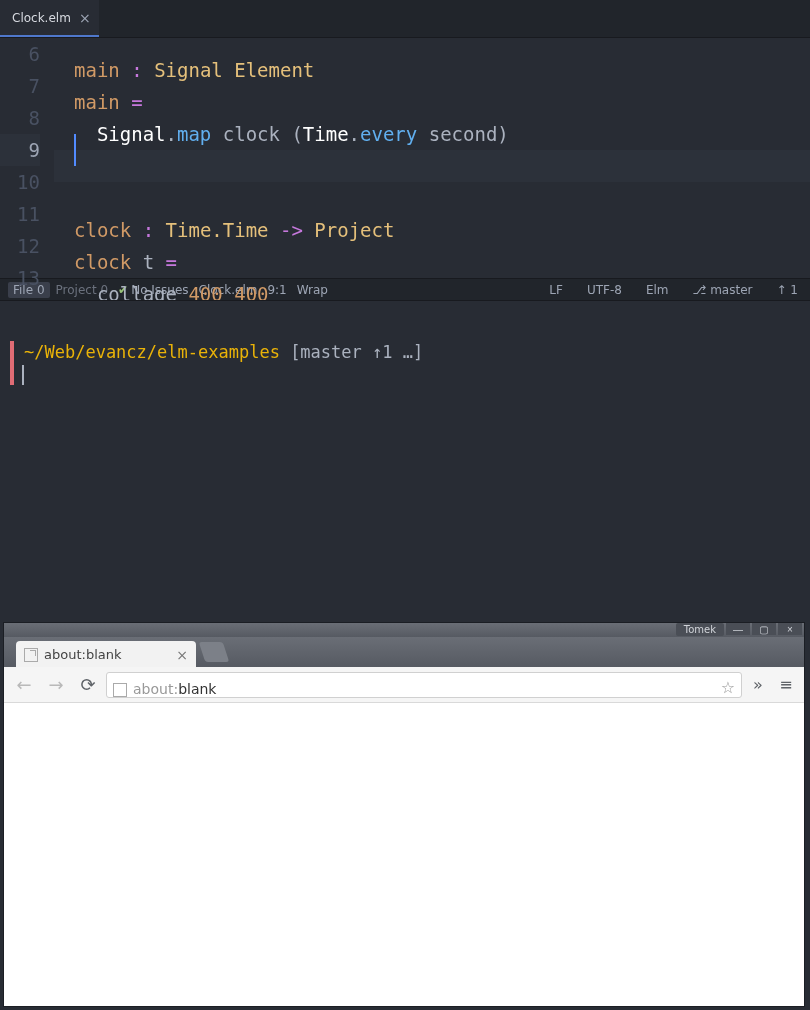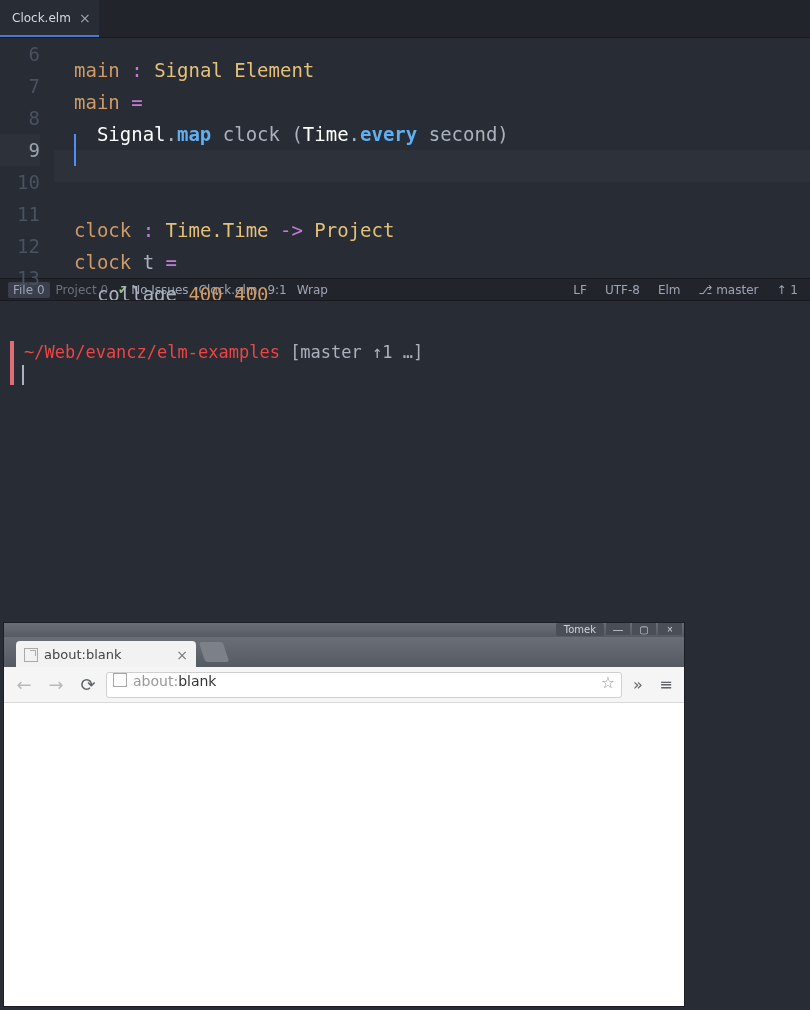--- a/index.html
+++ b/index.html
@@ -70,72 +70,72 @@
   left: 74px;
   top: 96px;
   width: 2px;
   height: 32px;
   background: #528bff;
 }
 .tok-name { color: #d19a66; }
 .tok-op   { color: #c678dd; }
 .tok-type { color: #e5c07b; }
 .tok-mod  { color: #ffffff; }
-.tok-fn   { color: #61afef; font-weight: bold; }
+.tok-fn   { color: #61afef; }
 .tok-num  { color: #d19a66; }
 .tok-plain{ color: #abb2bf; }
 .tok-pun  { color: #abb2bf; }
 
 
 .statusbar {
   height: 22px;
   background: #21252b;
   display: flex;
   align-items: center;
   font-size: 12px;
   font-family: "DejaVu Sans", "Segoe UI", sans-serif;
   color: #9da5b4;
   padding: 0 8px;
   border-top: 1px solid #181a1f;
 }
 .sb-left { display: flex; gap: 2px; align-items: center; }
-.sb-right { margin-left: auto; display: flex; gap: 10px; align-items: center; }
+.sb-right { margin-left: auto; display: flex; gap: 16px; align-items: center; }
 .sb-item { padding: 0 4px; }
 .sb-file { background: #3a3f4b; padding: 1px 5px; border-radius: 2px; }
 .check { color: #98c379; margin-right: 3px; }
 
 
 .terminal {
   background: #282c34;
   height: 315px;
   padding: 40px 10px 10px 10px;
   font-size: 17px;
   line-height: 22px;
   position: relative;
   border-top: 1px solid #181a1f;
 }
 .term-line { display: flex; }
 .term-bar { width: 4px; background: #e06c75; margin-right: 10px; align-self: stretch; }
-.term-path { color: #ef4444; }
+.term-path { color: #eab308; }
 .term-branch { color: #abb2bf; }
 .term-cursor {
   display: inline-block;
   width: 2px; height: 20px;
   background: #abb2bf;
   margin-left: -2px;
   vertical-align: middle;
 }
 .term-content { color: #abb2bf; }
 
 
 .browser {
   position: absolute;
   left: 4px;
   top: 623px;
-  width: 680px;
+  width: 800px;
   height: 383px;
   background: #fff;
   box-shadow: 0 0 0 1px rgba(0,0,0,.3);
 }
 .browser-titlebar {
   height: 14px;
   background: linear-gradient(#6a6e76, #565a62);
   position: relative;
 }
 .win-profile {
@@ -228,21 +228,21 @@
   font-size: 18px;
 }
 .nav-btn.disabled { color: #b9b9b9; }
 .omnibox {
   flex: 1;
   height: 26px;
   background: #fff;
   border: 1px solid #d0d0d0;
   border-radius: 3px;
   display: flex;
-  align-items: flex-start;
+  align-items: flex-end;
   padding: 0 6px;
   font-size: 14px;
   color: #333;
 }
 .omnibox .page-icon {
   width: 14px; height: 14px;
   border: 1px solid #aaa;
   margin-right: 6px;
 }
 .omni-proto { color: #999; }

